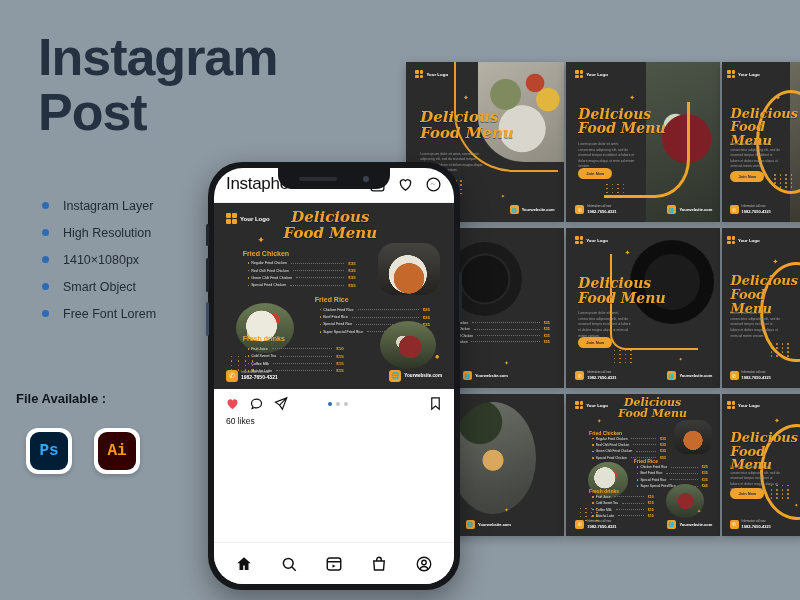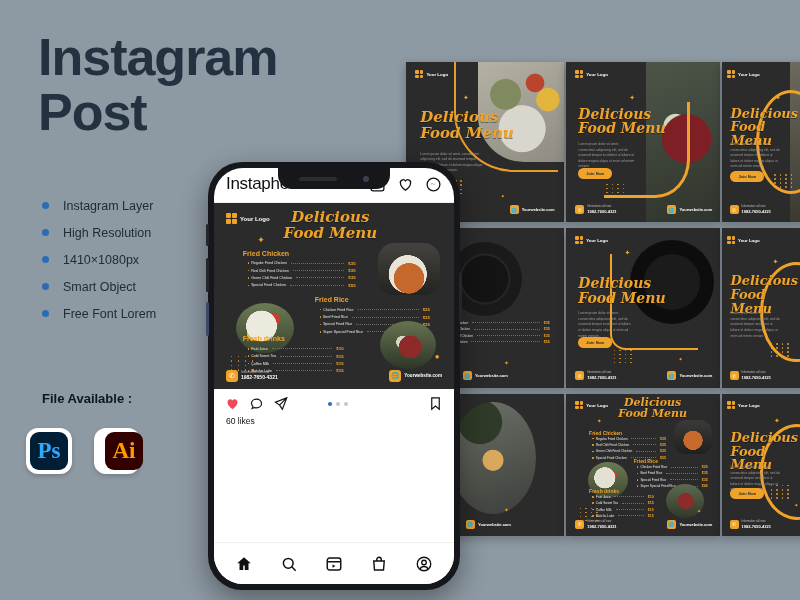--- a/index.html
+++ b/index.html
@@ -21,36 +21,36 @@
 
   .features { position: absolute; left: 42px; top: 192px; width: 220px; }
   .feature-row { display: flex; align-items: center; height: 27px; }
   .feature-dot {
     width: 7px; height: 7px; border-radius: 50%;
     background: #2b6cb5; margin-right: 14px; flex: none;
   }
   .feature-label { font-size: 12.5px; color: #222c37; }
 
   .file-available {
-    position: absolute; left: 42px; top: 391px;
+    position: absolute; left: 16px; top: 391px;
     font-size: 13px; font-weight: 700; color: #10161d;
   }
   .file-icons { position: absolute; left: 26px; top: 428px; display: flex; gap: 22px; }
   .file-chip {
     width: 46px; height: 46px; border-radius: 12px;
     background: #ffffff; padding: 4px;
     box-shadow: 0 2px 4px rgba(0,0,0,.18);
   }
   .file-chip-inner {
     width: 100%; height: 100%; border-radius: 9px;
     display: flex; align-items: center; justify-content: center;
-    font-size: 23px; font-weight: 700; font-family: Liberation Serif, serif;
+    font-size: 16px; font-weight: 700; font-family: Liberation Mono, monospace;
   }
   .ps .file-chip-inner { background: #001e36; color: #31a8ff; }
-  .ai .file-chip-inner { background: #330000; color: #ff9a00; margin-left: 7px; }
+  .ai .file-chip-inner { background: #330000; color: #ff9a00; }
 
   
   .grid { position: absolute; left: 406px; top: 62px; }
   .tpl {
     position: absolute;
     background: #2b2b2b;
     overflow: hidden;
     box-shadow: 0 3px 9px rgba(0,0,0,.25);
   }
   .tpl-logo {

